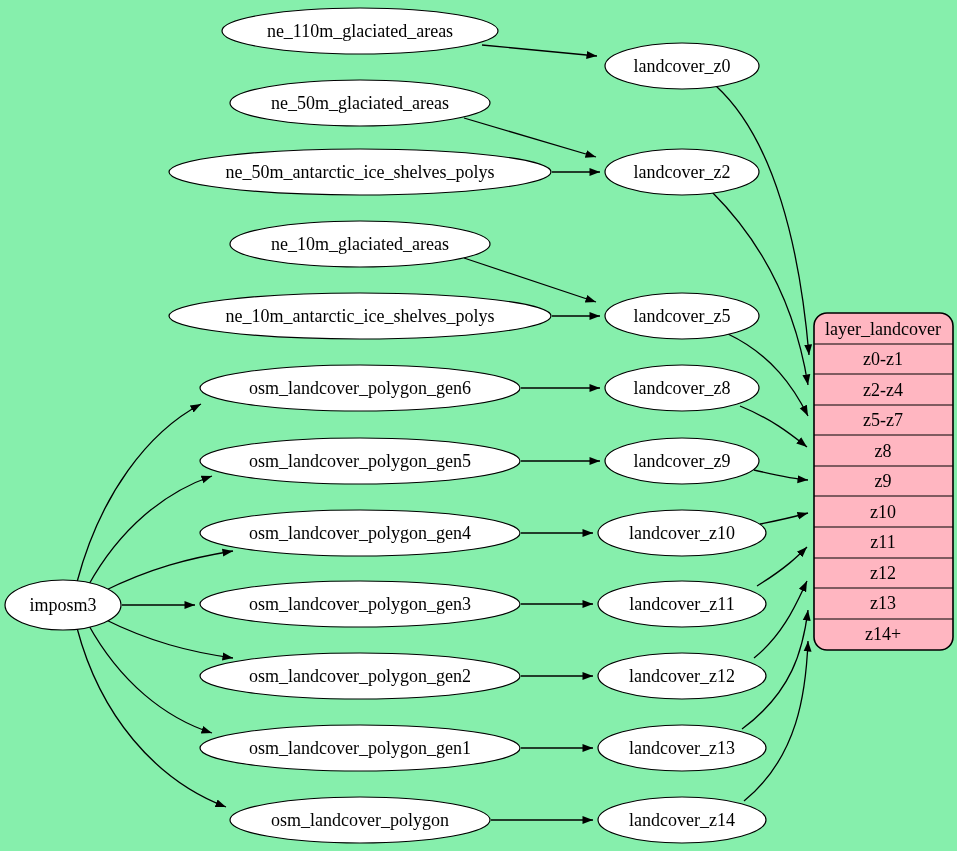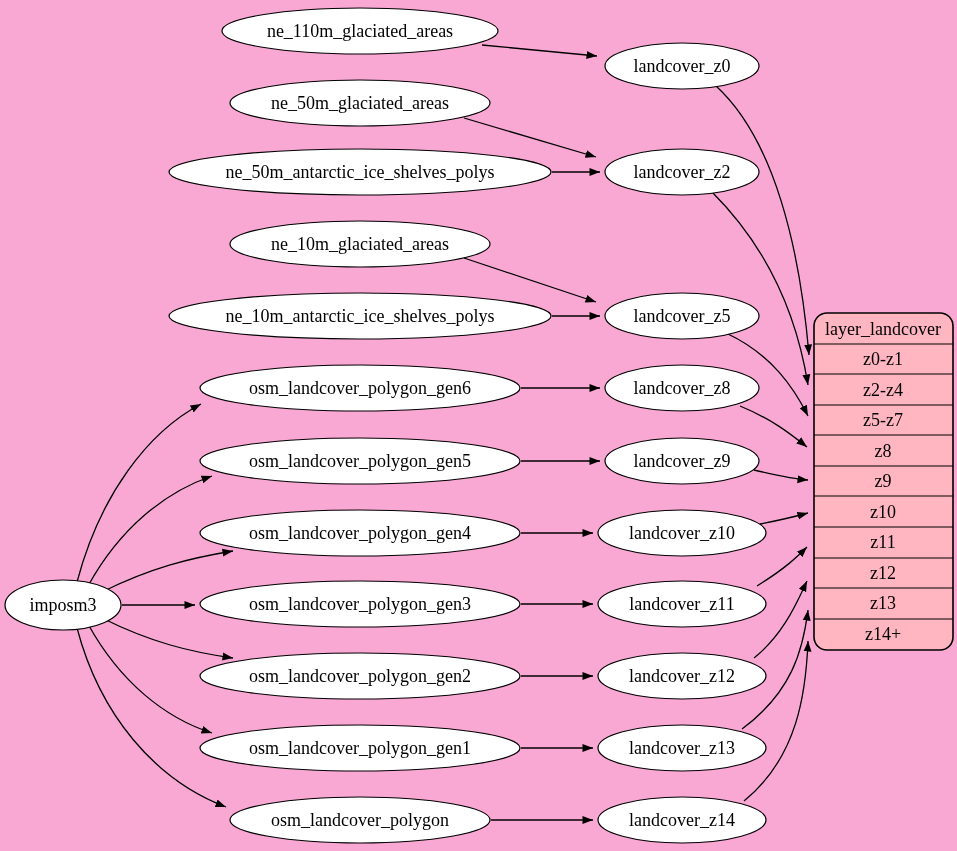--- a/index.html
+++ b/index.html
@@ -4,21 +4,21 @@
 <style>
   html, body {
     margin: 0;
     padding: 0;
     background: #ffffff;
   }
   #canvas {
     position: relative;
     width: 957px;
     height: 851px;
-    background: #f9a8d4;
+    background: #86efac;
     font-family: "Liberation Serif", serif;
   }
   svg { display: block; }
   .node-ellipse {
     fill: #ffffff;
     stroke: #000000;
     stroke-width: 1.2;
   }
   .edge {
     fill: none;

